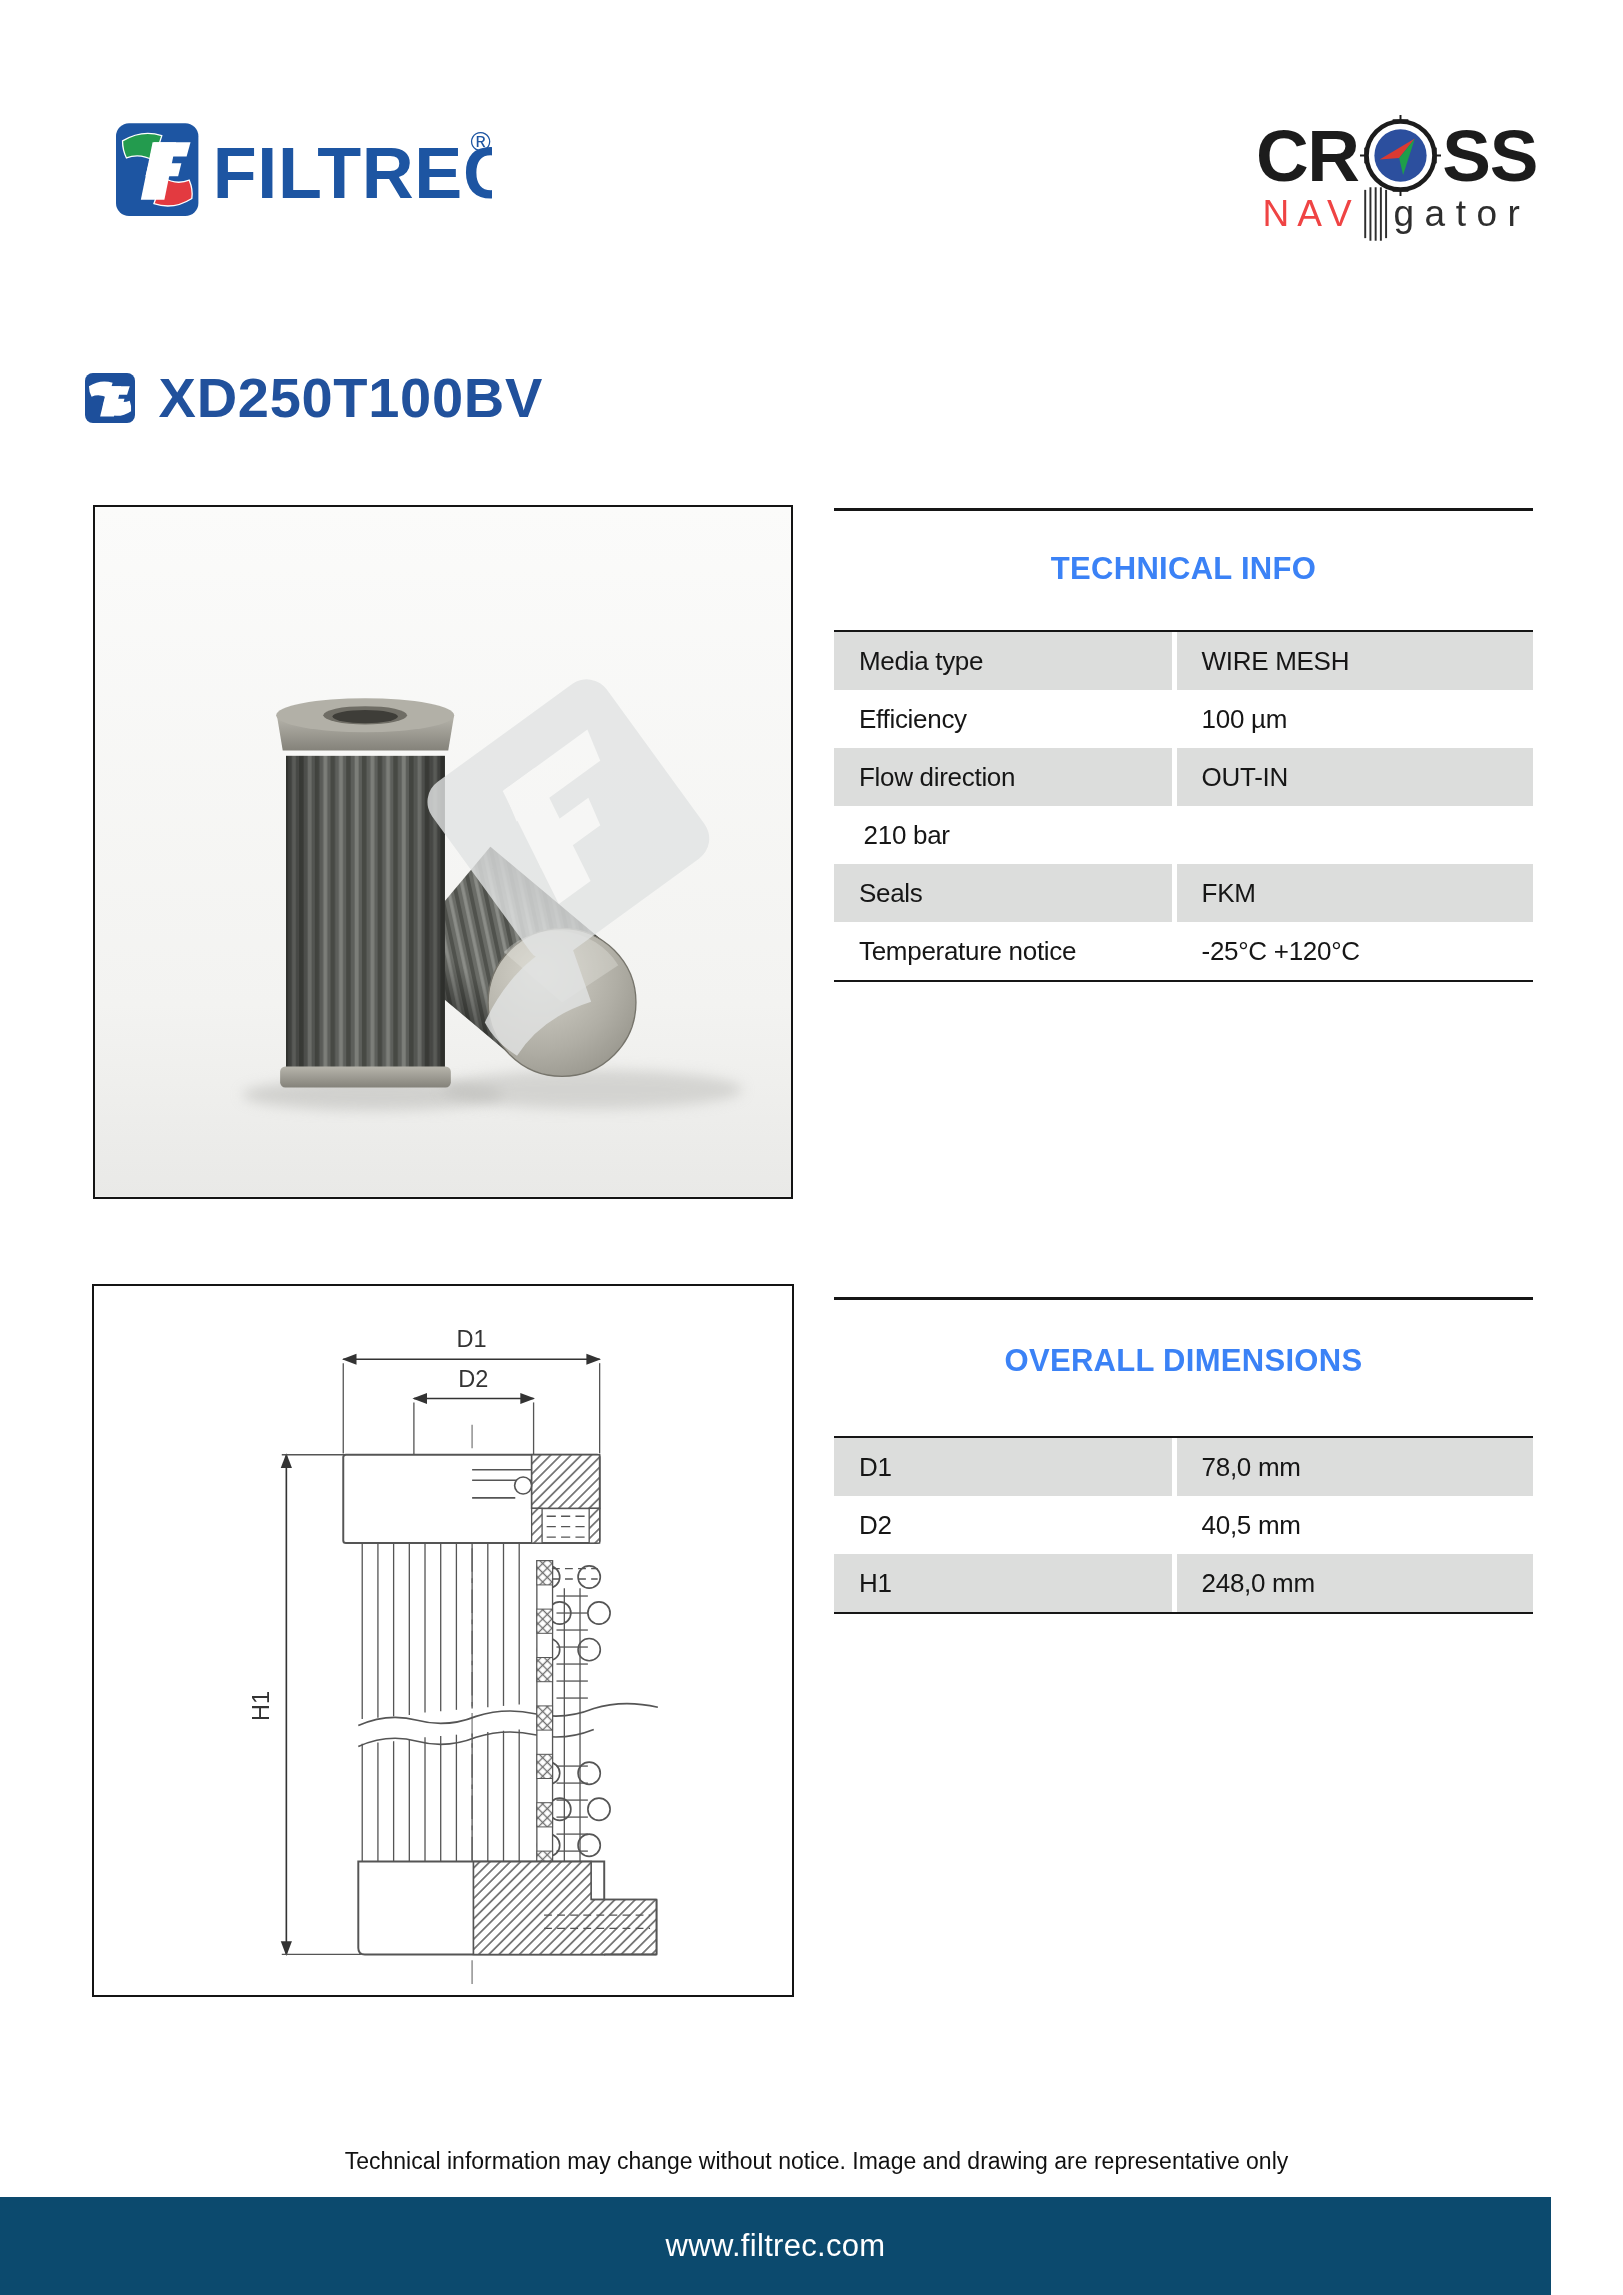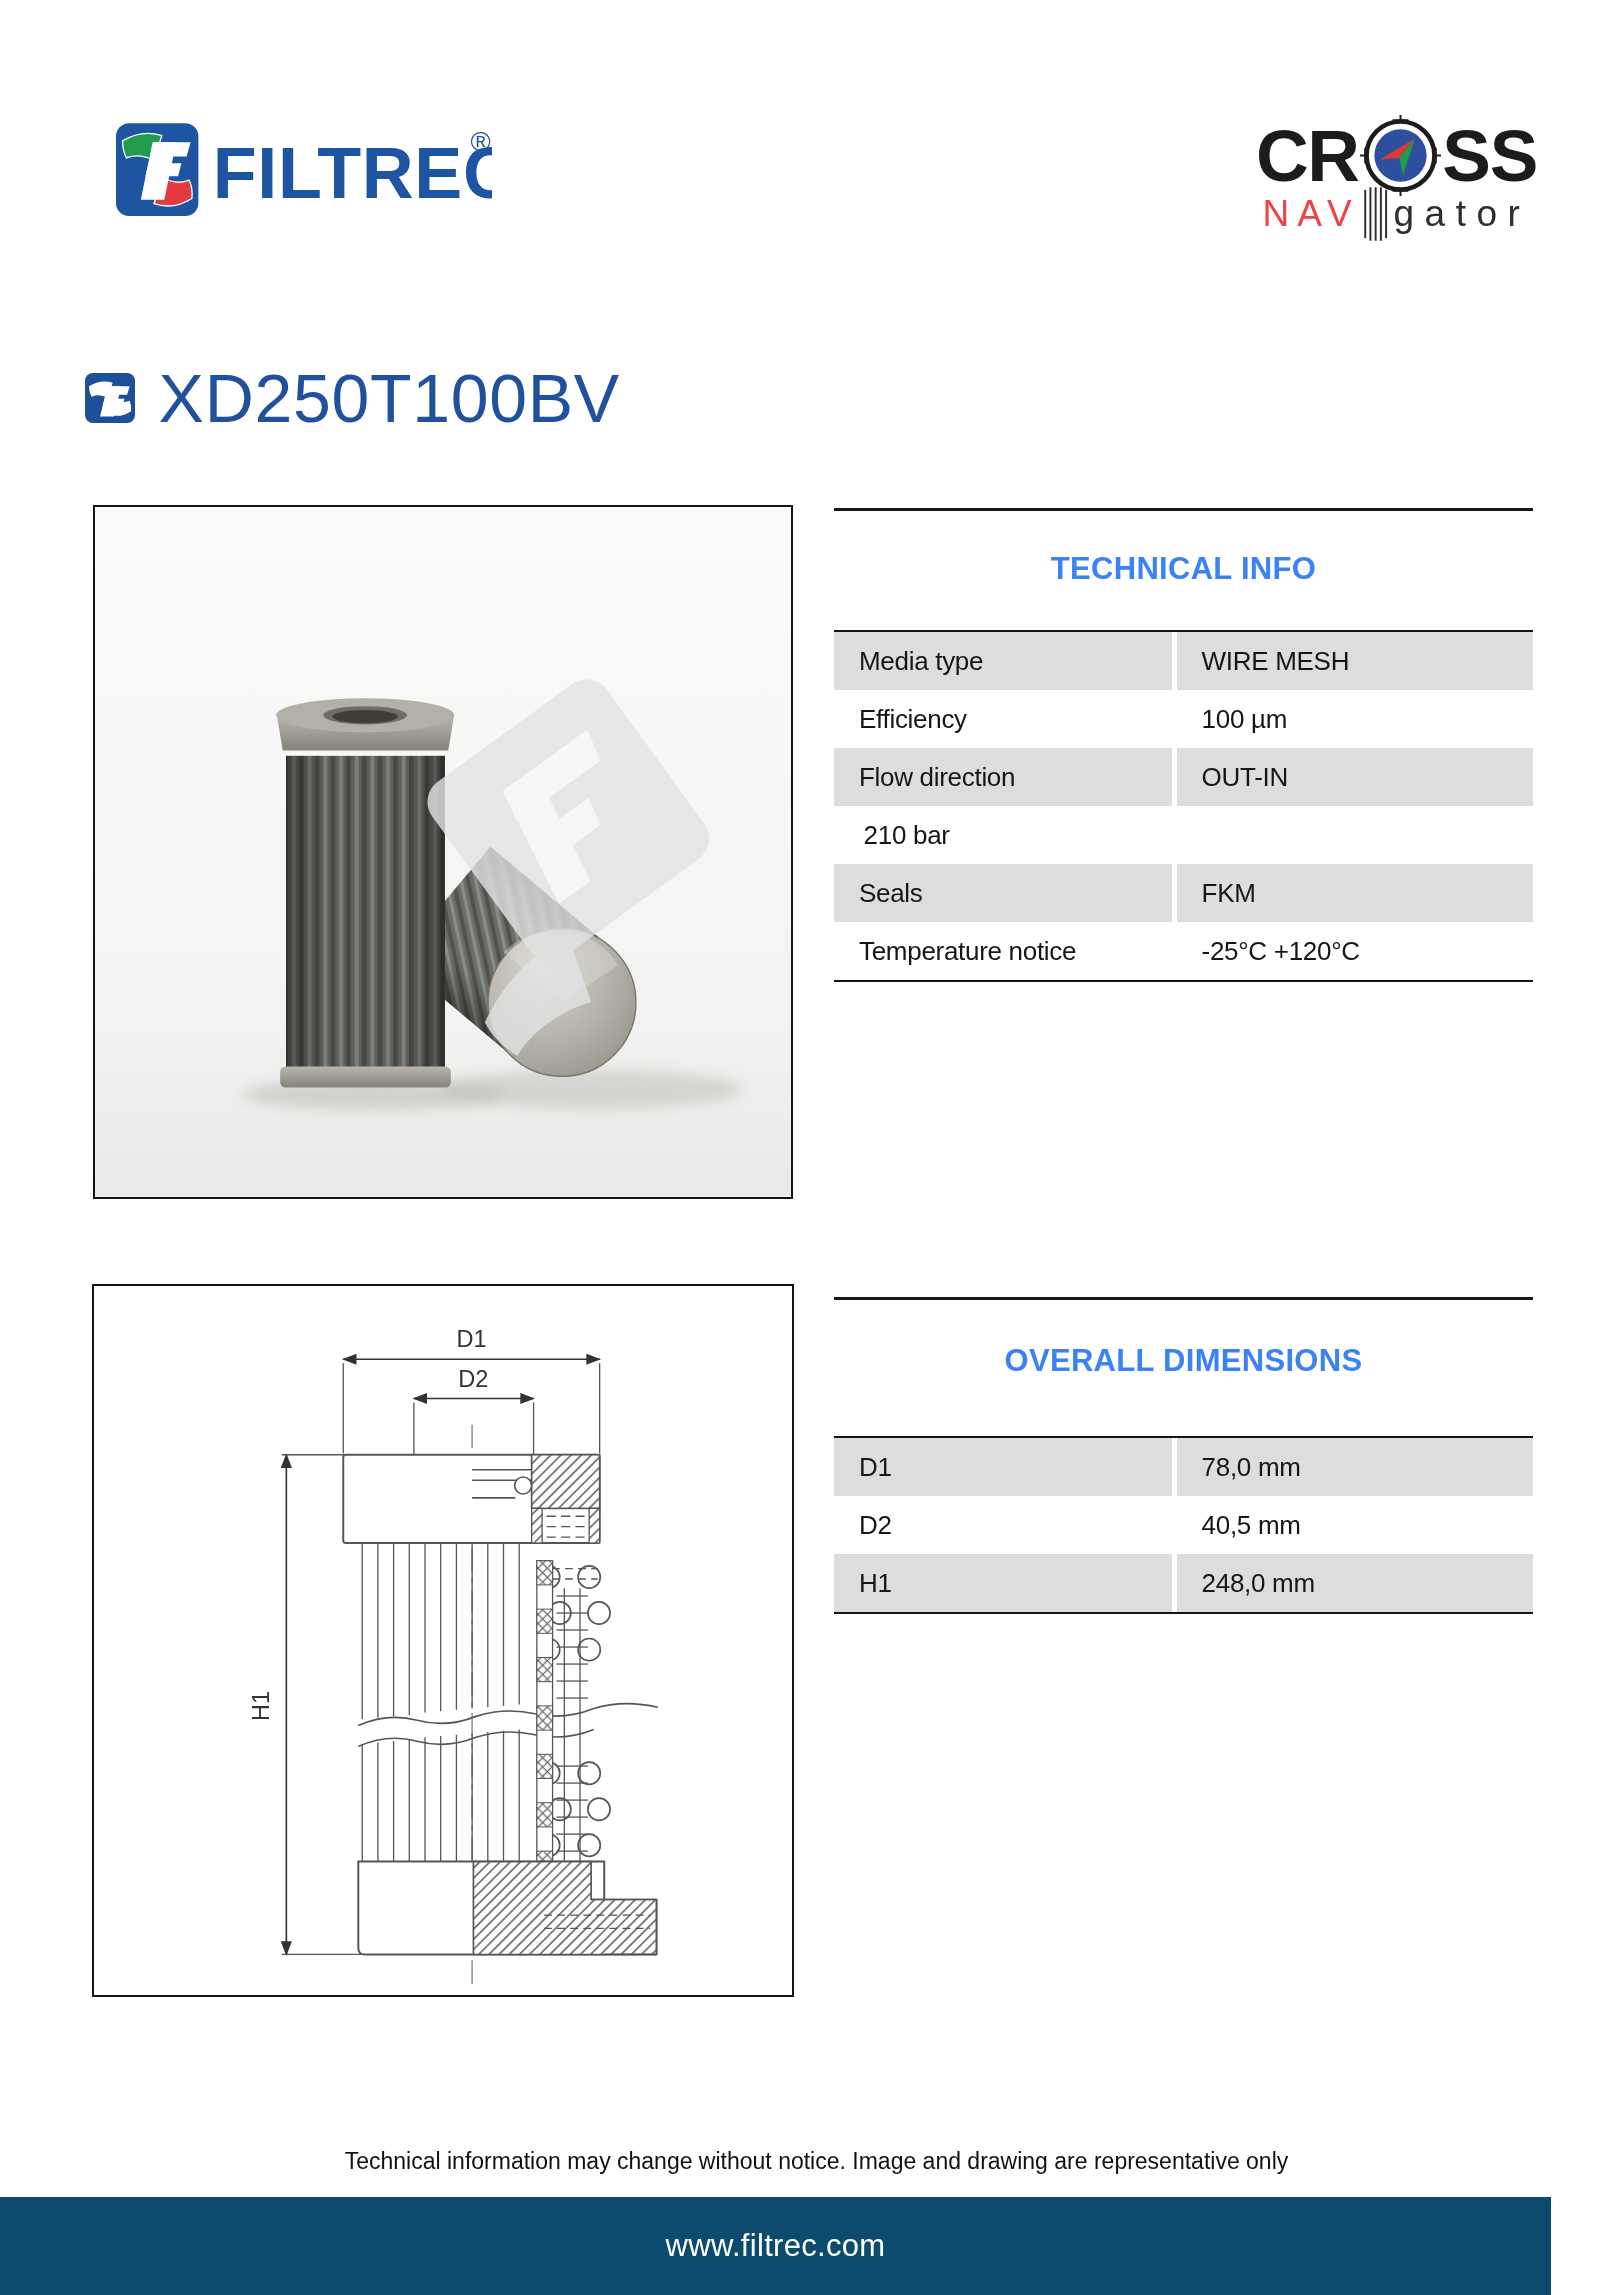--- a/index.html
+++ b/index.html
@@ -6,21 +6,21 @@
   .page{position:relative;width:1551px;height:2295px;background:#ffffff;overflow:hidden;
         font-family:"Liberation Sans", sans-serif;color:#1a1a1a;}
 
   
   .logo-filtrec{position:absolute;left:116px;top:120px;width:376px;height:99px;}
   .logo-cross{position:absolute;left:1255px;top:115px;width:283px;height:115px;}
 
   
   .title-row{position:absolute;left:85px;top:373px;display:flex;align-items:center;gap:23.6px;}
   .title-icon{width:50px;height:50px;flex:0 0 auto;}
-  .product-code{font-size:68px;font-weight:normal;color:#21519c;letter-spacing:0.7px;line-height:50px;}
+  .product-code{font-size:56px;font-weight:bold;color:#21519c;letter-spacing:0.7px;line-height:50px;}
 
   
   .photo-box{position:absolute;left:93px;top:505px;width:700px;height:694px;
              border:2px solid #141414;box-sizing:border-box;background:#fff;}
   .drawing-box{position:absolute;left:92px;top:1284px;width:702px;height:713px;
              border:2px solid #141414;box-sizing:border-box;background:#fff;}
   .photo-box svg,.drawing-box svg{display:block;width:100%;height:100%;}
 
   
   .section{position:absolute;width:699px;}

